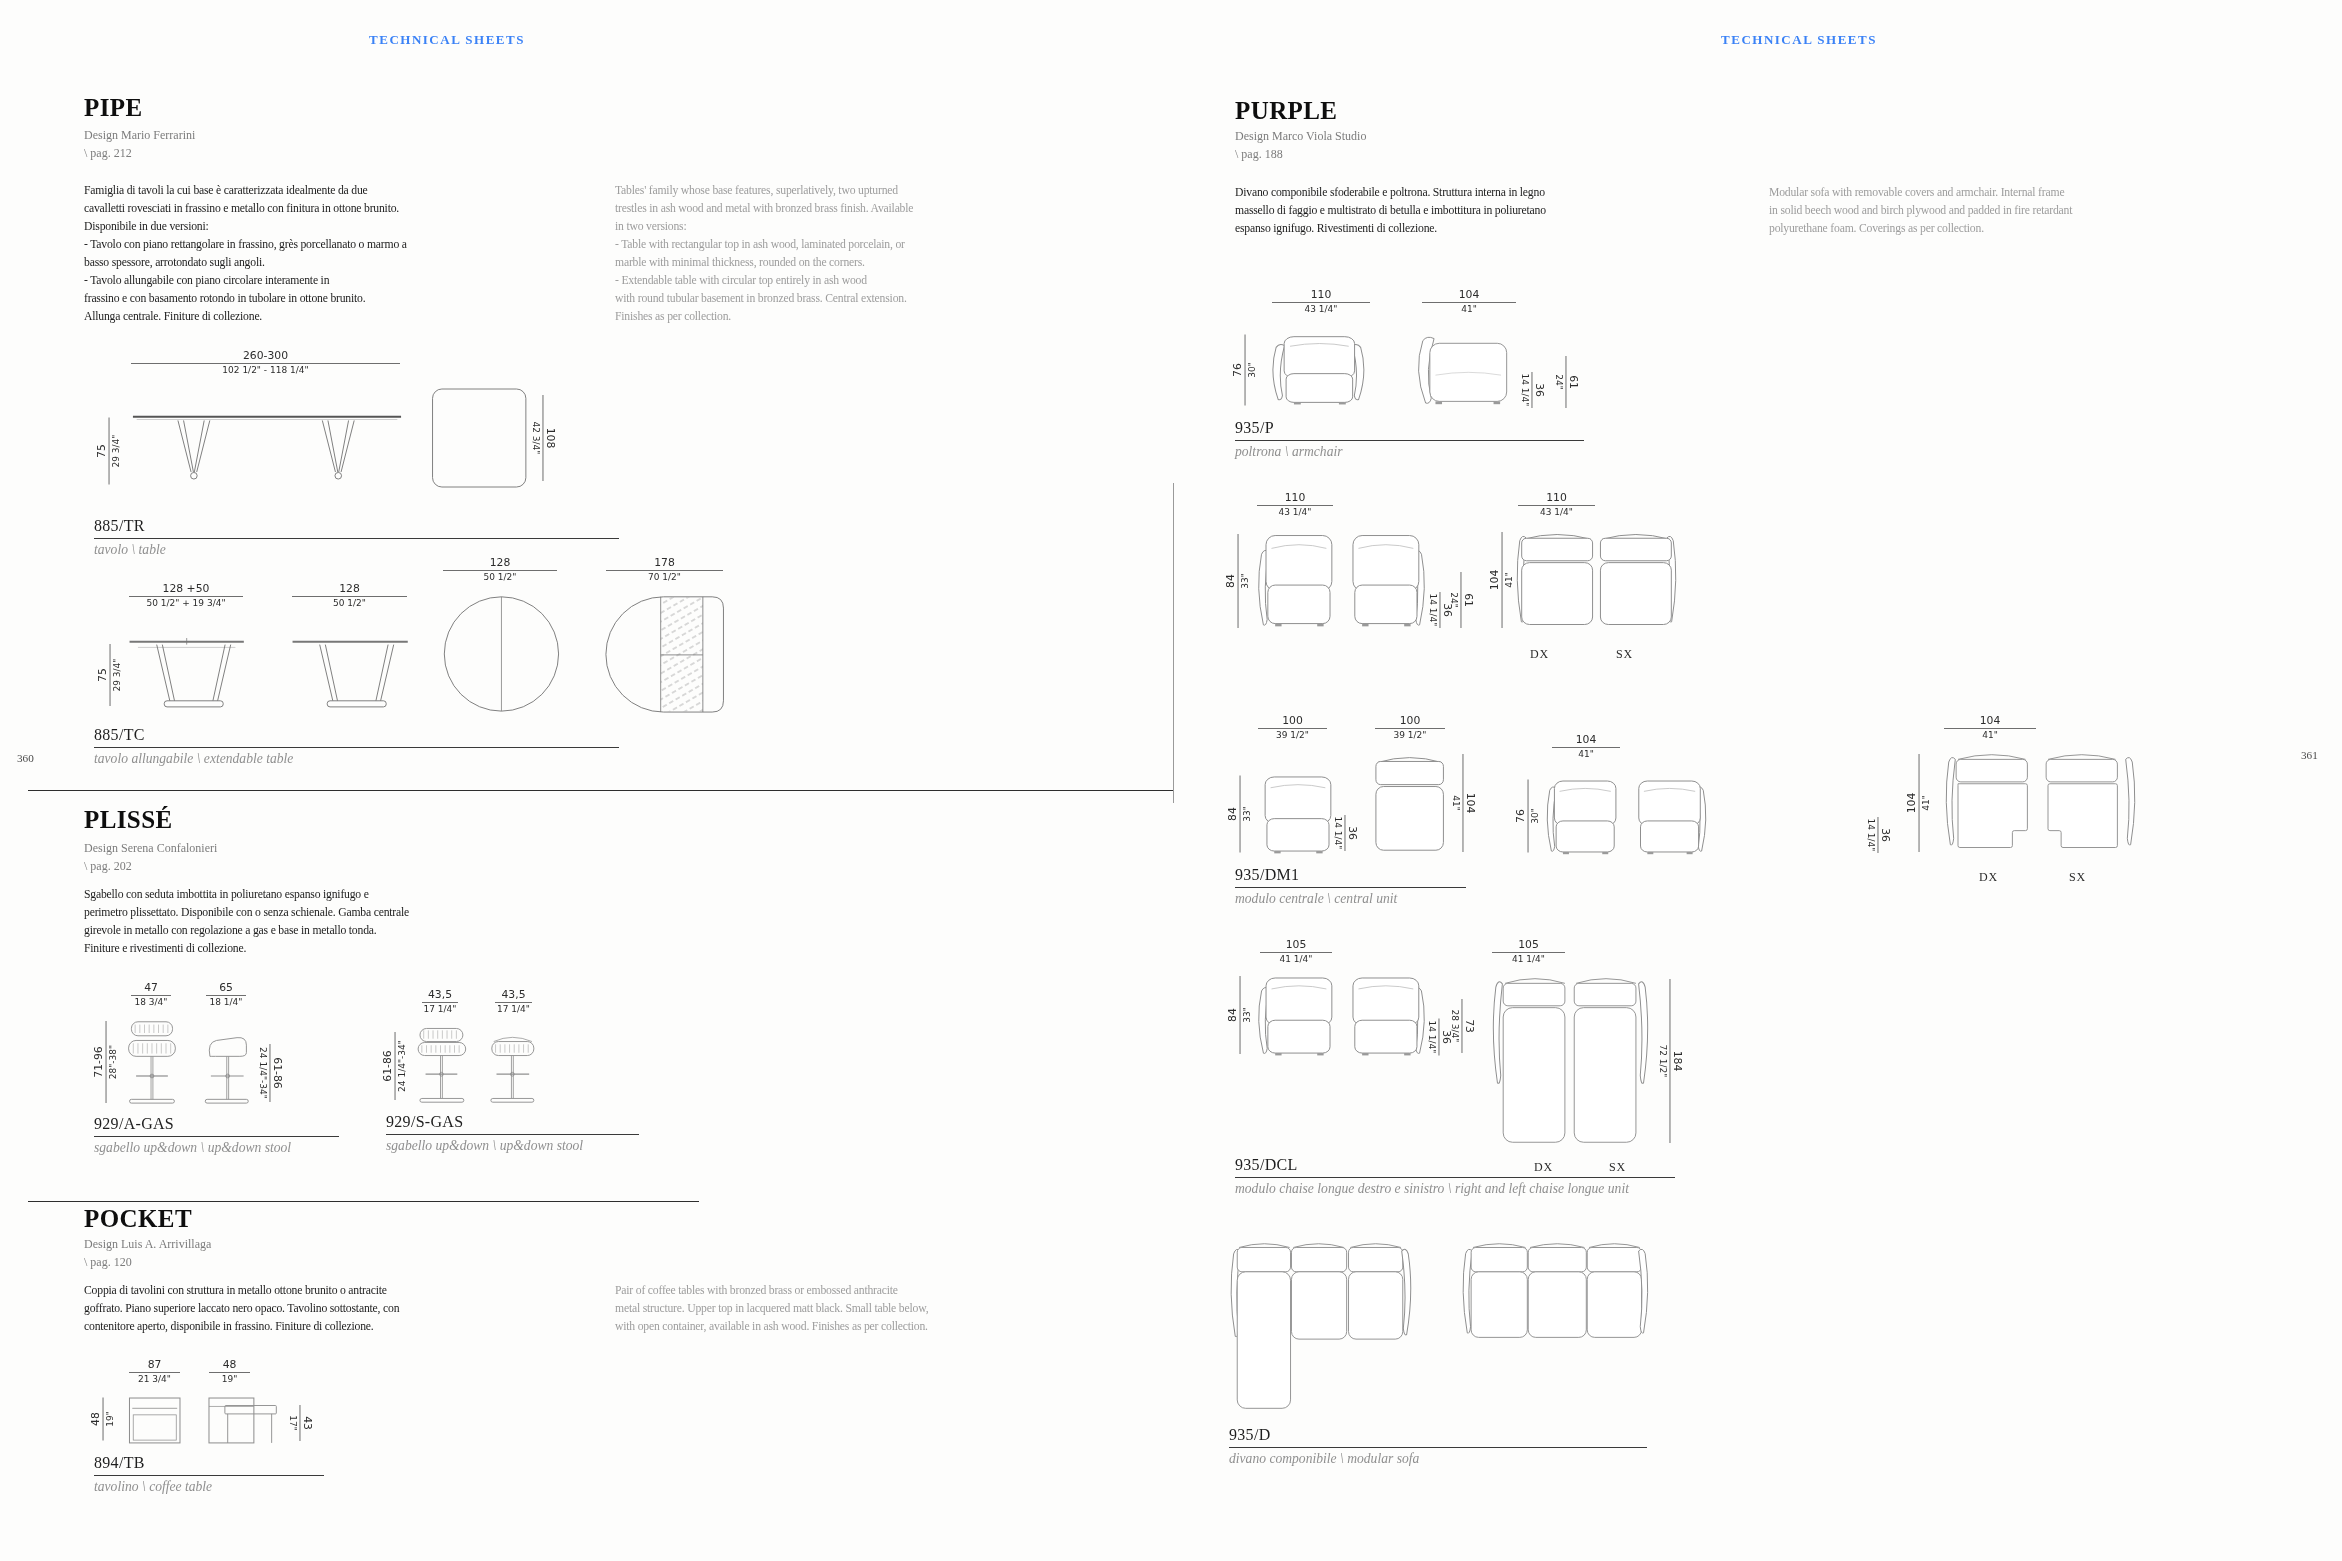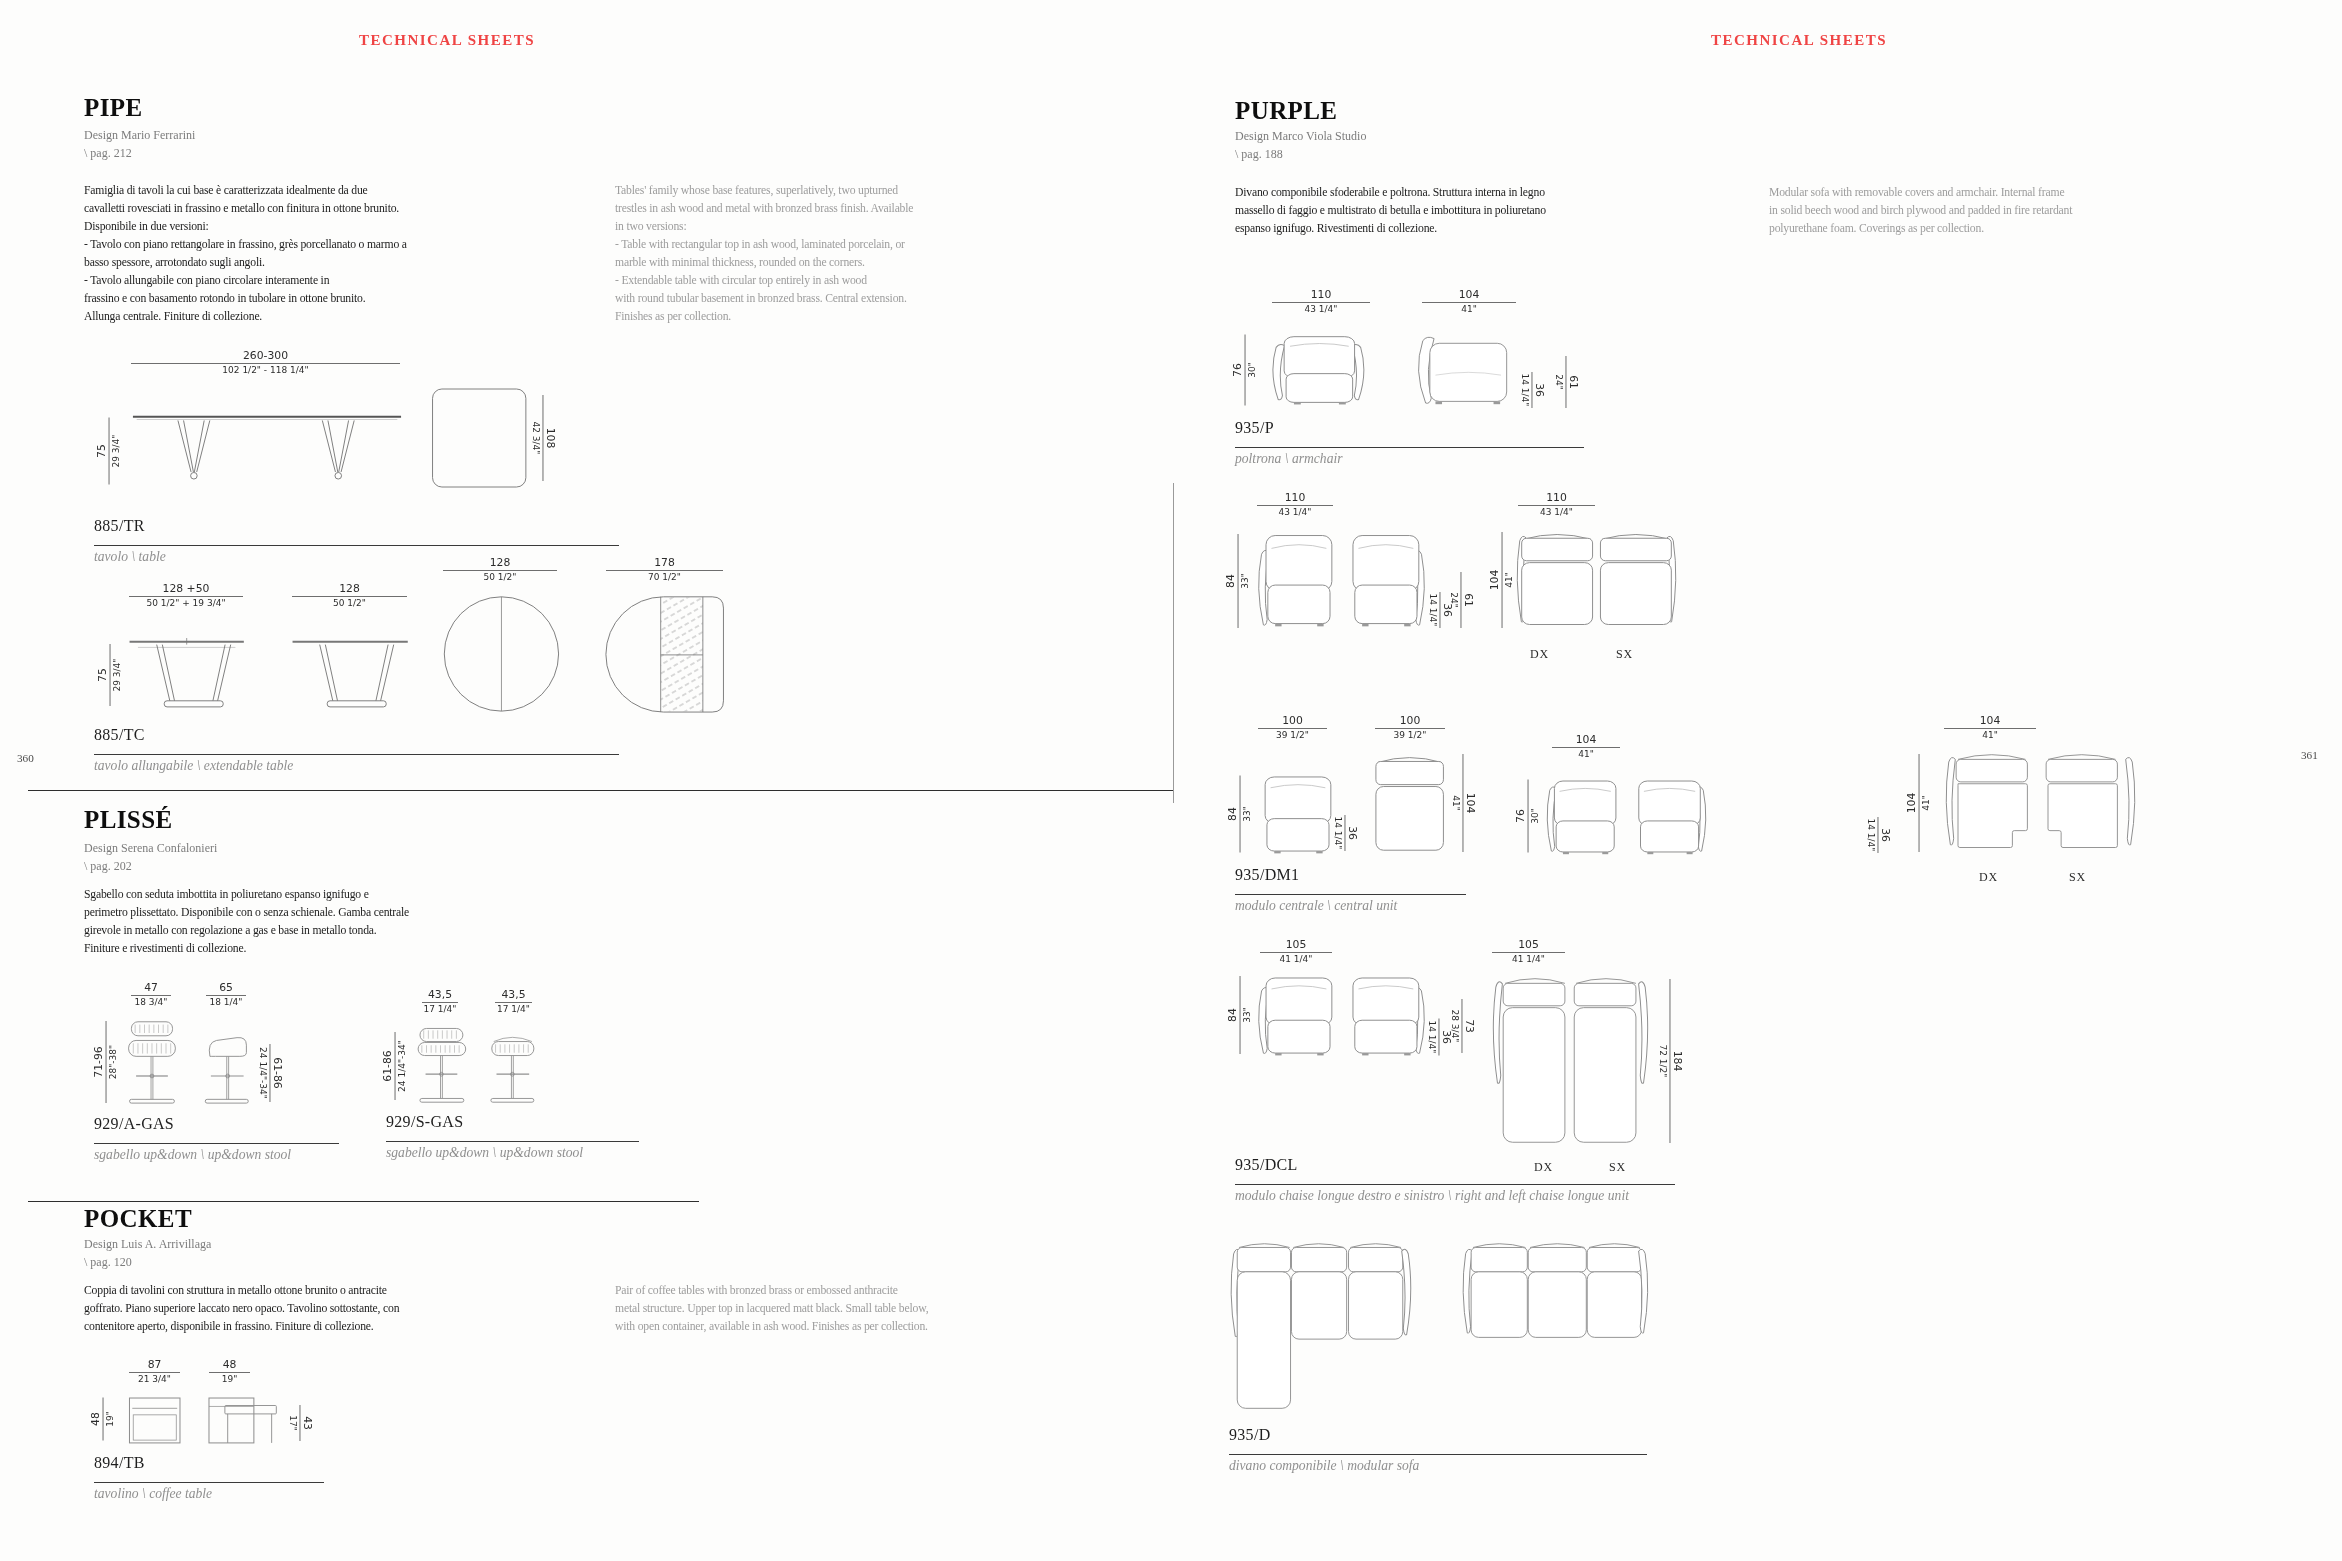--- a/index.html
+++ b/index.html
@@ -1,27 +1,27 @@
 <!DOCTYPE html>
 <html style="font-size:15px"><head>
 <meta charset="utf-8">
 <style>
   html,body{margin:0;padding:0;background:#e8e8e8;}
   .sheet{position:relative;width:2342px;height:1562px;background:#fdfdfc;overflow:hidden;
          font-family:"Liberation Serif",serif;}
-  .runhead{position:absolute;transform:translateX(-50%);font-weight:bold;font-size:15px;
-           letter-spacing:1.5px;color:#ef4444;white-space:nowrap;}
+  .runhead{position:absolute;transform:translateX(-50%);font-weight:bold;font-size:13px;
+           letter-spacing:1.5px;color:#3b82f6;white-space:nowrap;}
   .pagenum{position:absolute;font-size:11.2px;color:#4a4a4a;margin-top:40px;}
   .t-title{position:absolute;font-weight:bold;font-size:25px;letter-spacing:0.4px;color:#0e0e0e;white-space:nowrap;}
   .byline{position:absolute;font-size:12px;line-height:18px;color:#7c7c7c;white-space:pre-line;}
   .para{position:absolute;font-size:11.7px;line-height:18px;letter-spacing:-0.2px;white-space:pre-line;}
   .para.it{color:#1c1c1c;}
   .para.en{color:#9d9d9d;}
   .prod{position:absolute;}
-  .prod .code{font-size:16px;color:#1e1e1e;letter-spacing:0.3px;padding-bottom:10px;
+  .prod .code{font-size:16px;color:#1e1e1e;letter-spacing:0.3px;padding-bottom:3px;
               border-bottom:1.1px solid #3a3a3a;}
   .prod .sub{font-style:italic;font-size:13.6px;color:#8f8f8f;padding-top:2.8px;}
   .dim{position:absolute;font-family:"DejaVu Sans",sans-serif;color:#2c2c2c;
        text-align:center;line-height:1.12;white-space:nowrap;}
   .dim .cm{display:block;font-size:10.8px;border-bottom:0.9px solid #6e6e6e;padding:0 4.7px 0.9px;}
   .dim .in{display:block;font-size:9px;padding-top:0.9px;}
   .dim.v{transform:translate(-50%,-50%) rotate(-90deg);}
   .dim.vr{transform:translate(-50%,-50%) rotate(90deg);}
   .dxsx{position:absolute;font-size:12px;letter-spacing:0.9px;color:#2b2b2b;}
   .hr{position:absolute;height:0.9px;background:#2e2e2e;}

